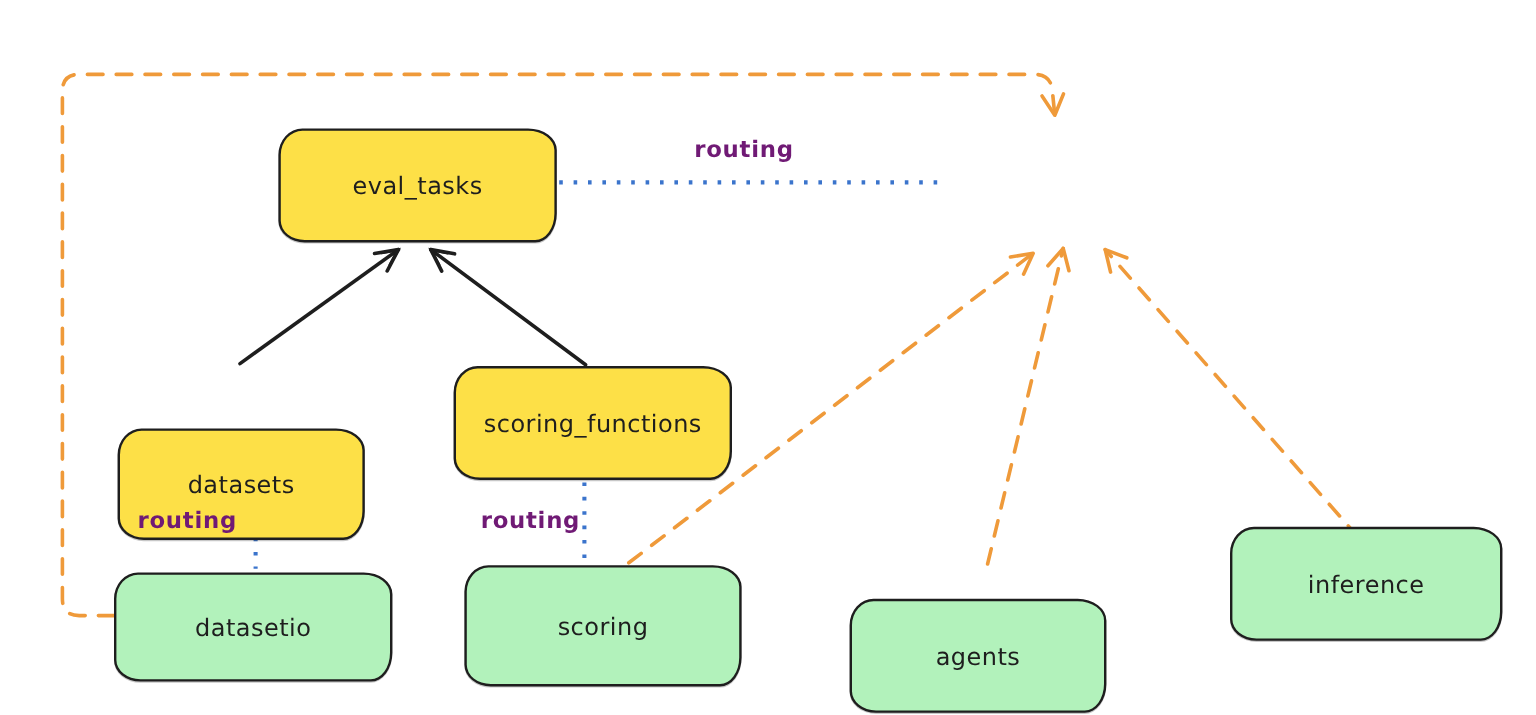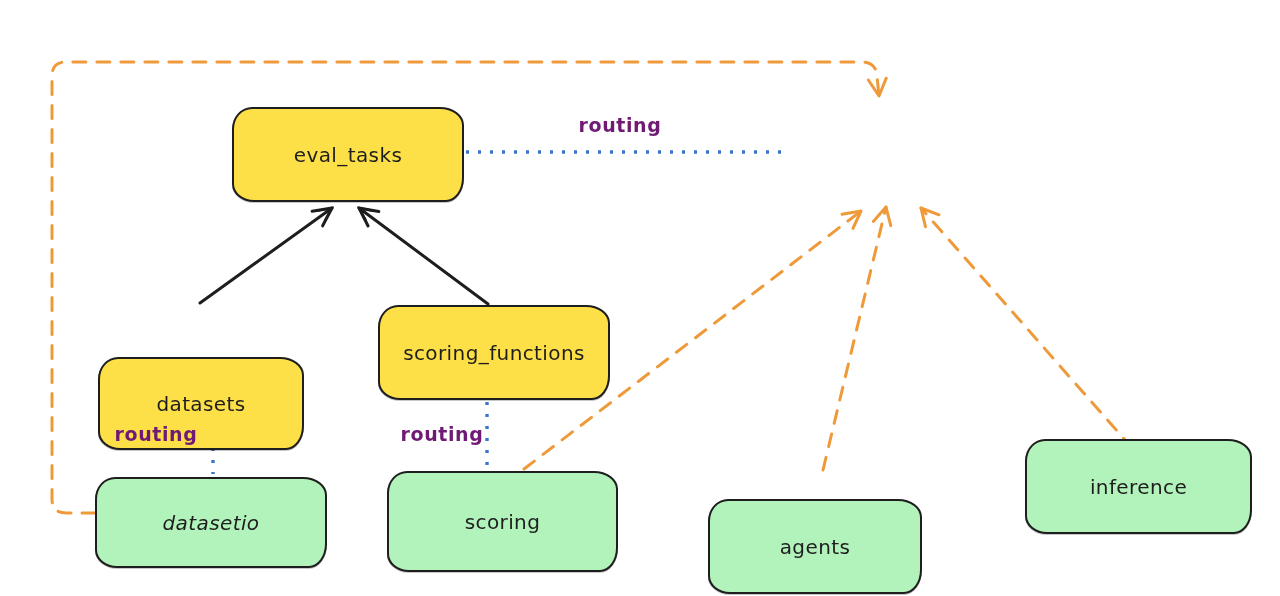--- a/index.html
+++ b/index.html
@@ -19,21 +19,21 @@
     font-size:20px;letter-spacing:0.4px;color:#1e1e1e;
     border-radius:20px 24px 18px 22px / 22px 18px 24px 18px;
     box-shadow:0 1px 0 rgba(30,30,30,0.25);
   }
   .node.blue{background:#fde047;}
   .node.green{background:#b2f2bb;}
   .n-eval_tasks{left:232px;top:107px;width:232px;height:95px;}
   .n-eval{left:785px;top:103px;width:232px;height:95px;}
   .n-datasets{left:98px;top:317px;width:206px;height:93px;margin-top:40px;}
   .n-scoring_functions{left:378px;top:305px;width:232px;height:95px;}
-  .n-datasetio{left:95px;top:477px;width:232px;height:91px;font-style:italic;}
+  .n-datasetio{left:95px;top:477px;width:232px;height:91px;}
   .n-scoring{left:387px;top:471px;width:231px;height:101px;}
   .n-agents{left:708px;top:472px;width:214px;height:95px;margin-top:27px;}
   .n-inference{left:1025px;top:439px;width:227px;height:95px;}
   .routing-label{
     position:absolute;
     color:#701a75;
     font-size:19px;font-weight:700;letter-spacing:0.6px;
     text-align:center;width:100px;
   }
   .rl-top{left:570px;top:114px;}

